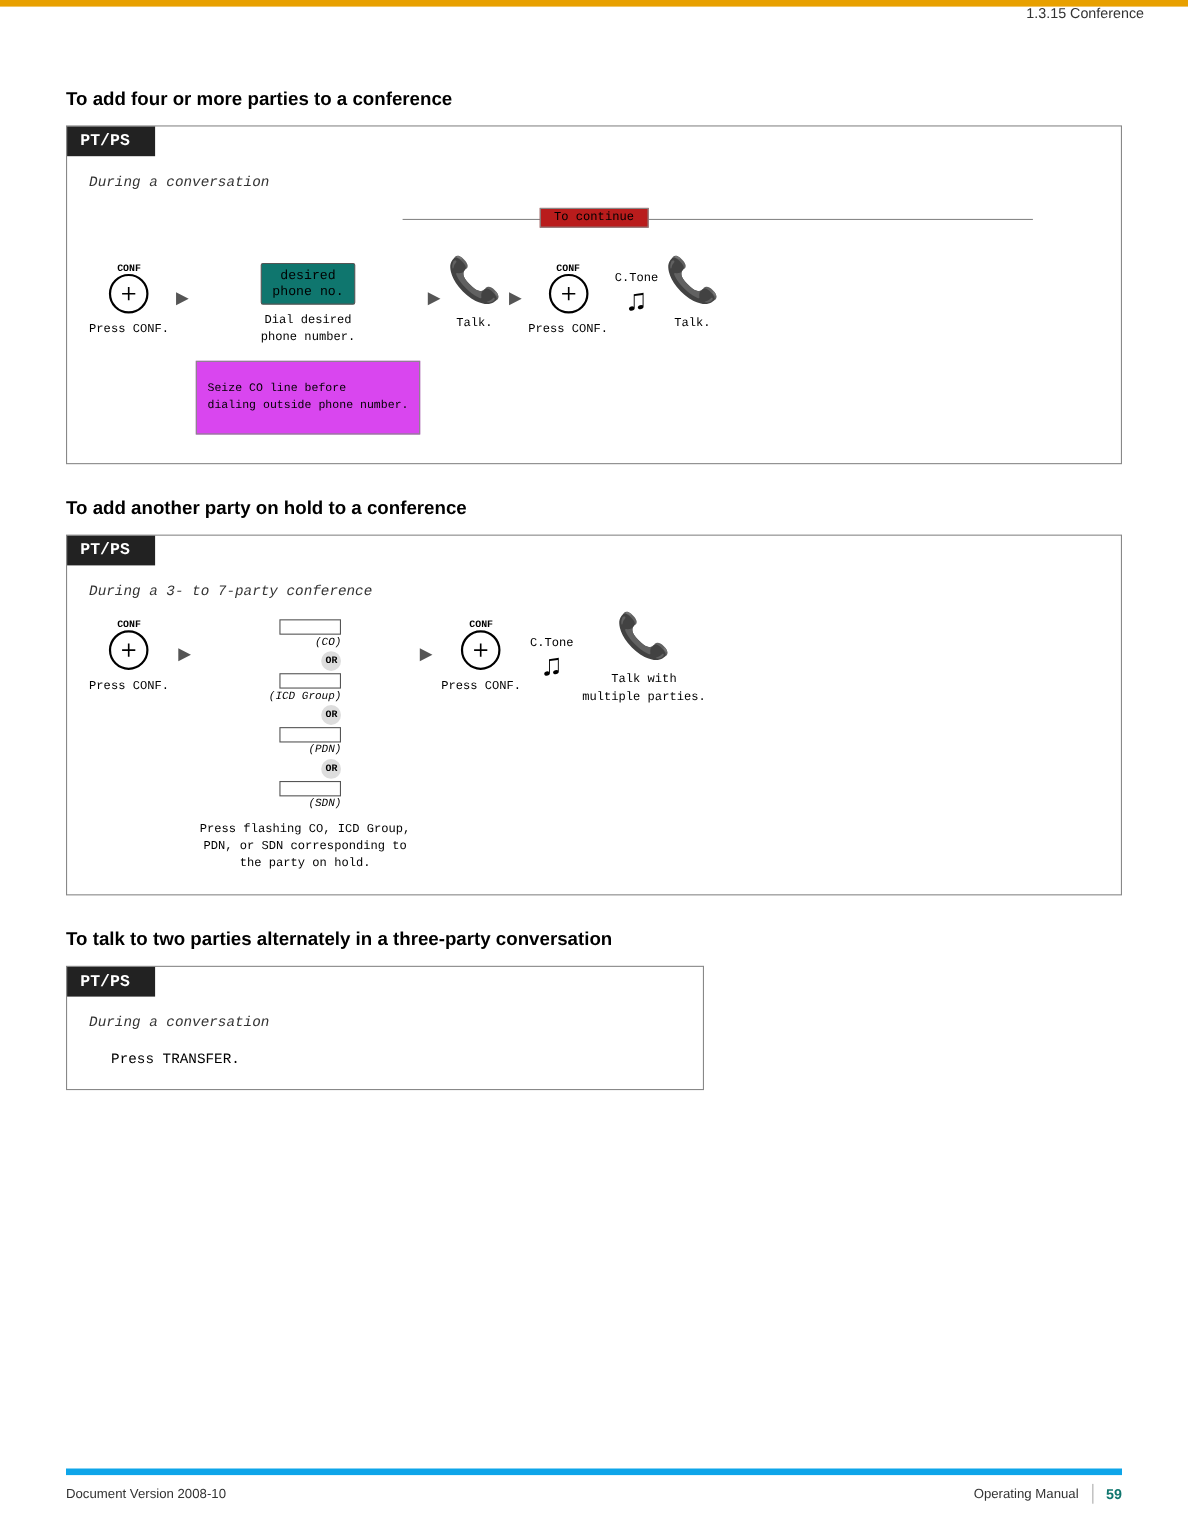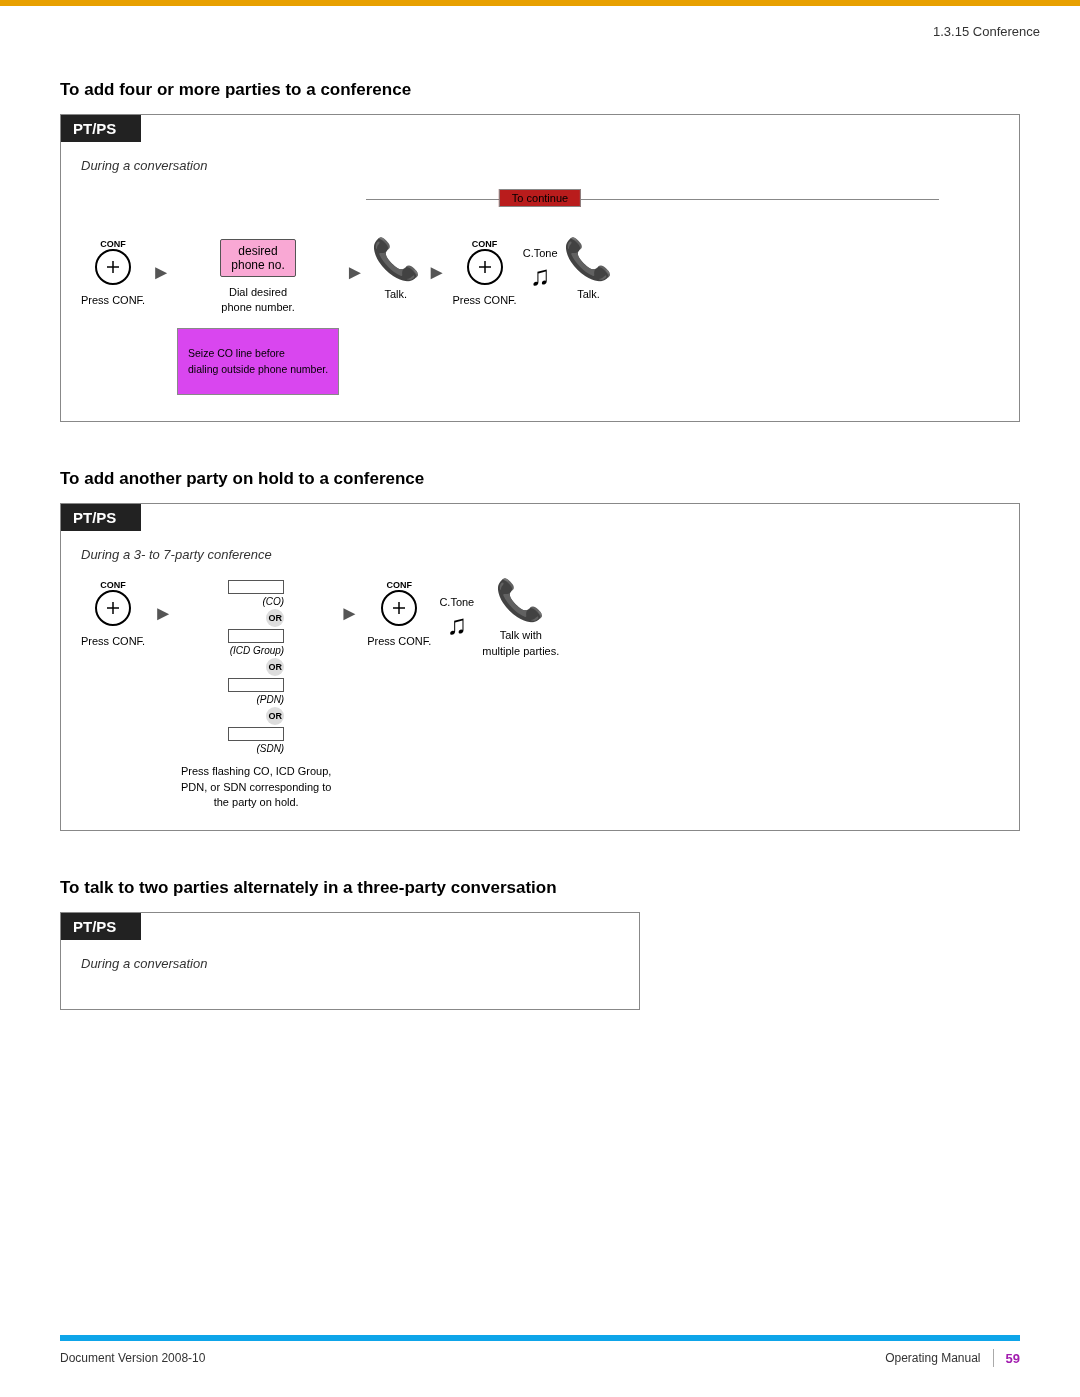--- a/index.html
+++ b/index.html
@@ -16,37 +16,38 @@
     
     .header-bar {
       width: 100%;
       height: 6px;
       background: #e8a000;
       position: absolute;
       top: 0; left: 0;
     }
     .header-title {
       position: absolute;
-      top: 24px;
+      top: 4px;
       right: 40px;
       font-size: 13px;
       color: #333;
     }
 
     
     .main-content {
       padding: 40px 60px 60px 60px;
       margin-top: 40px;
     }
 
     
     .diagram-box {
       border: 1.5px solid #888;
-      margin-bottom: 47px;
+      margin-bottom: 30px;
       padding: 0;
+      font-family: Liberation Mono, monospace;
     }
     .diagram-header {
       background: #222;
       color: #fff;
       font-weight: bold;
       font-size: 15px;
       padding: 5px 12px;
       display: inline-block;
       min-width: 80px;
     }
@@ -59,21 +60,21 @@
       margin-bottom: 18px;
       color: #333;
     }
 
     
     .phone-box {
       border: 1.5px solid #555;
       padding: 4px 10px;
       text-align: center;
       font-size: 12px;
-      background: #f9a8d4;
+      background: #0f766e;
       border-radius: 2px;
     }
 
     
     .note-box {
       border: 1px solid #888;
       padding: 17px 10px;
       font-size: 11px;
       background: #d946ef;
       display: inline-block;
@@ -105,21 +106,21 @@
       padding-top: 8px;
     }
     .footer-right {
       display: flex;
       align-items: center;
       gap: 12px;
     }
     .page-num {
       font-size: 13px;
       font-weight: bold;
-      color: #a21caf;
+      color: #0f766e;
     }
     .footer-divider {
       width: 1px;
       height: 18px;
       background: #aaa;
     }
     .d1-step {
       display: flex;
       flex-direction: column;
       align-items: center;
@@ -295,20 +296,21 @@
   </div>
 
   <div style="font-size:17px;font-weight:bold;margin-bottom:14px;">To talk to two parties alternately in a three-party conversation</div>
 
   <div class="diagram-box" style="max-width:580px;">
     <div class="diagram-header">PT/PS</div>
     <div class="diagram-inner">
       <div class="diagram-subtitle">During a conversation</div>
 
 
+      <div style="margin-top:10px; margin-left:20px; font-size:13px;">Press TRANSFER.</div>
     </div>
   </div>
 
 </div>
 
 <div class="footer">
   <span>Document Version  2008-10</span>
   <div class="footer-right">
     <span>Operating Manual</span>
     <div class="footer-divider"></div>

